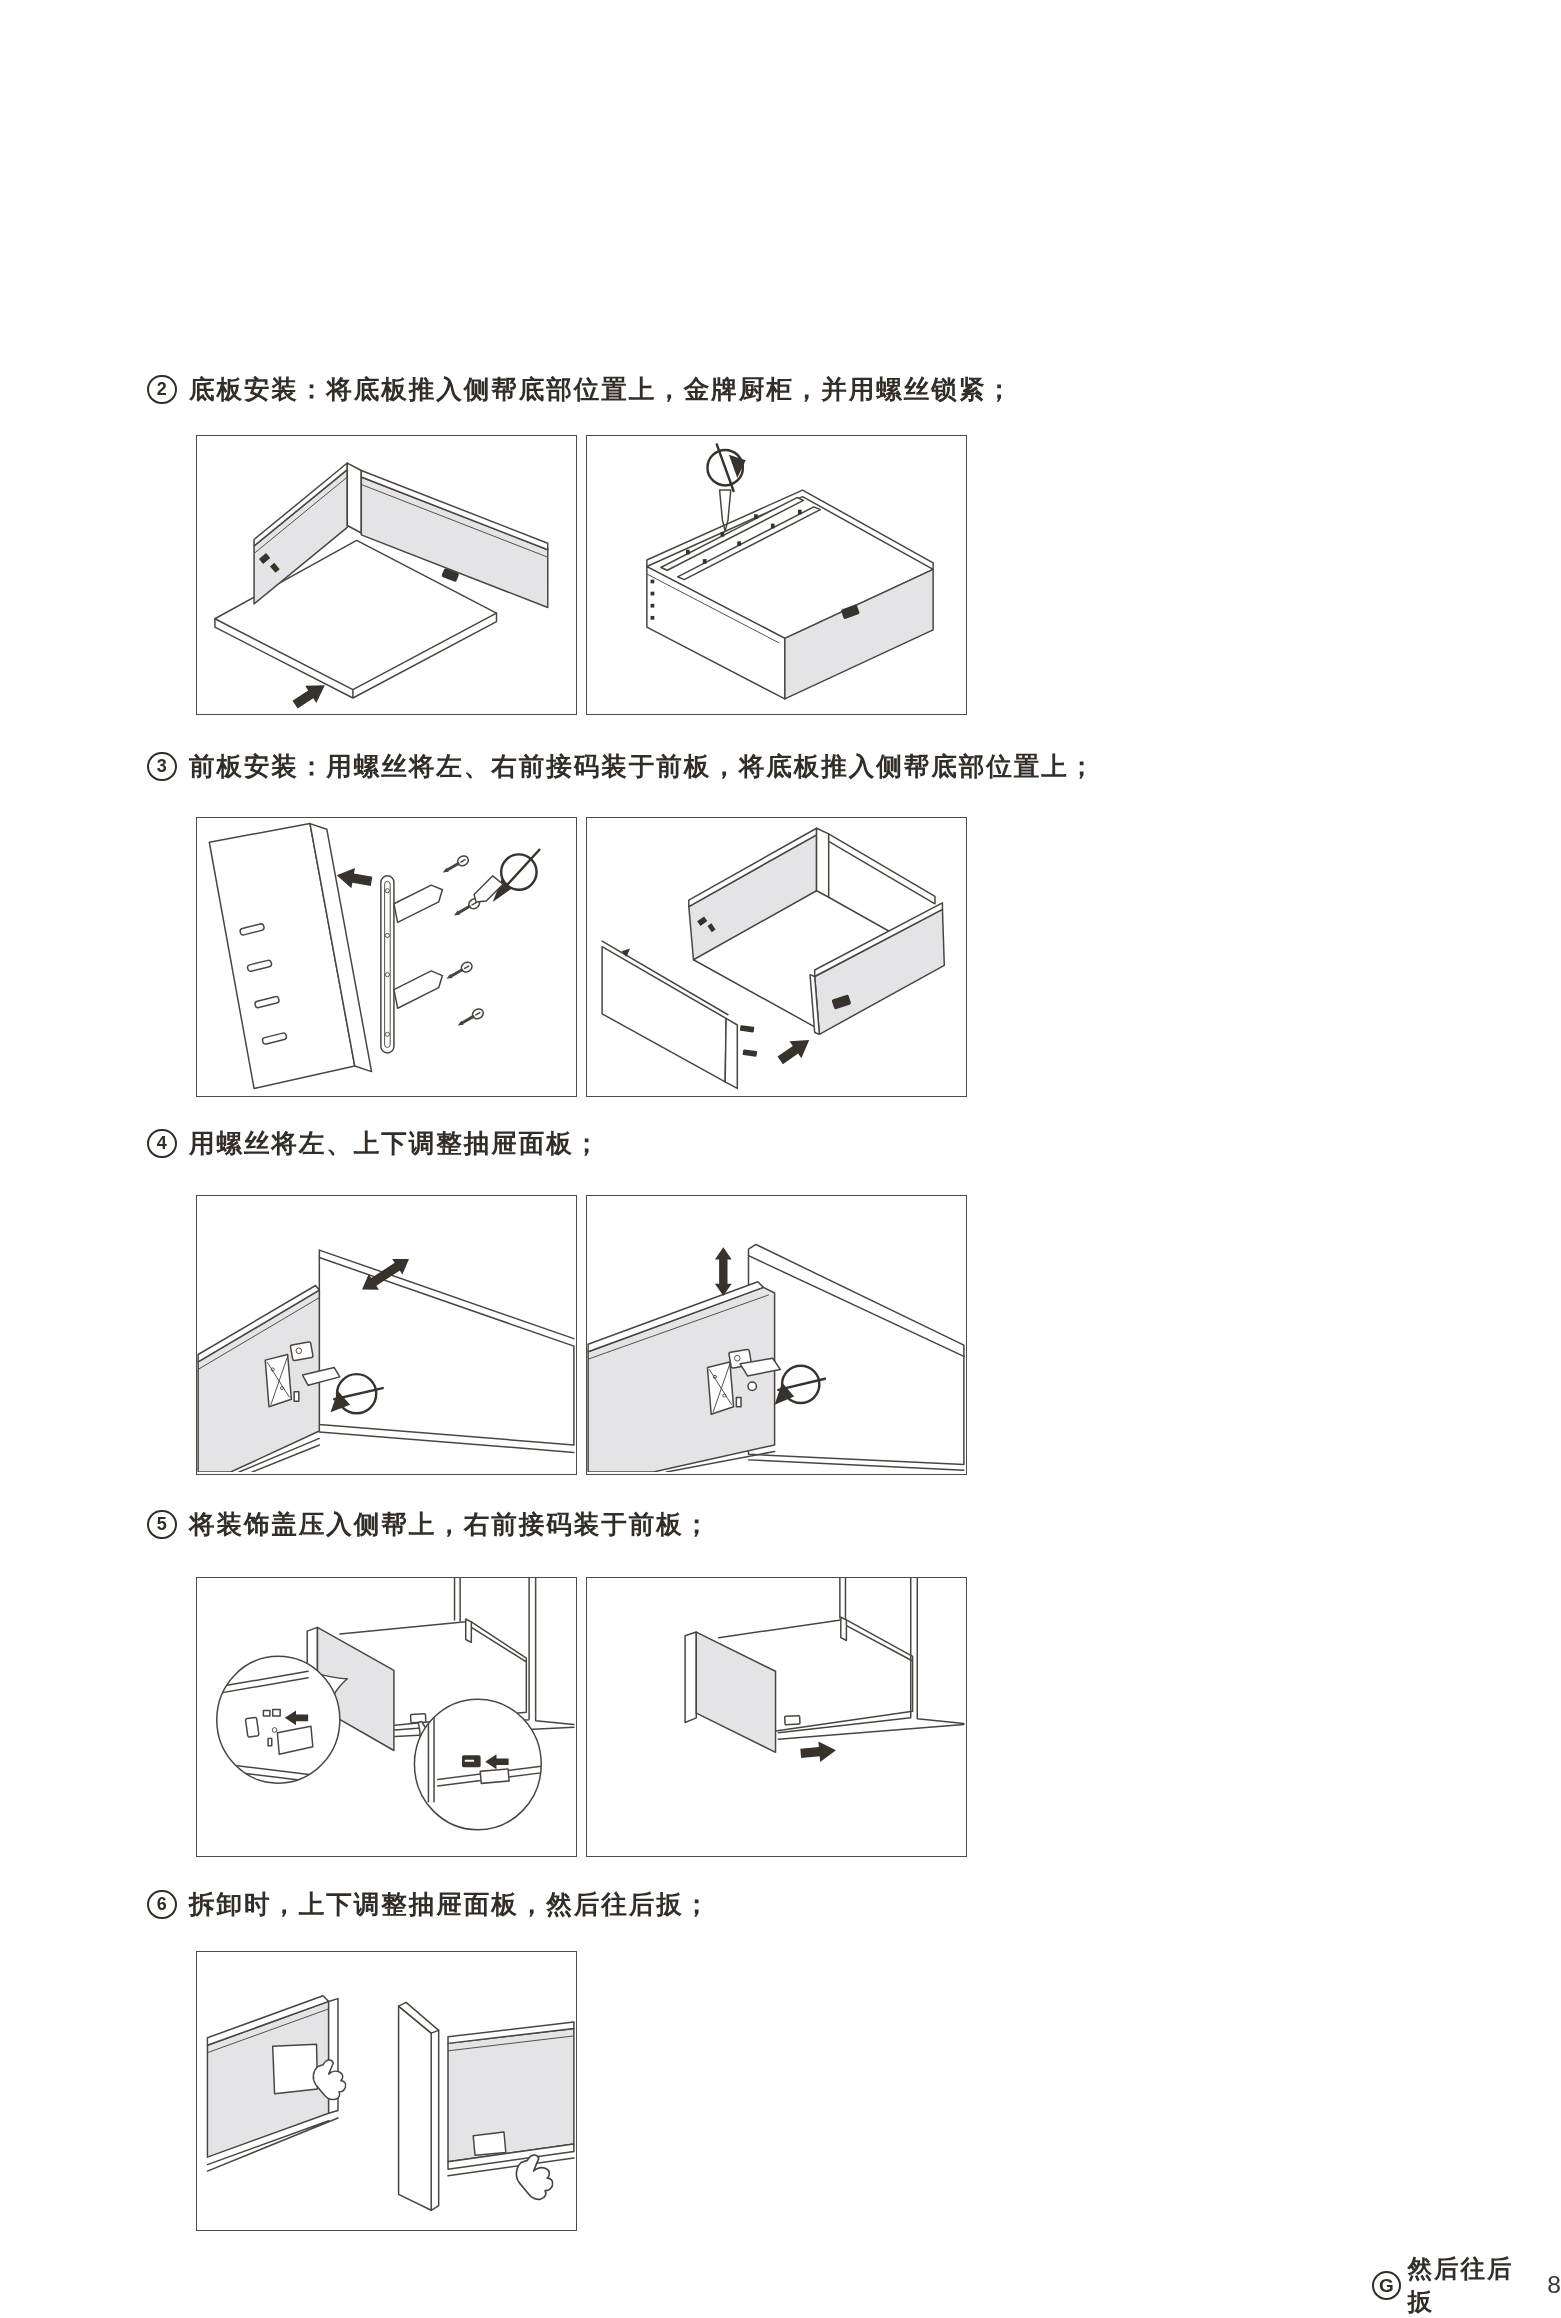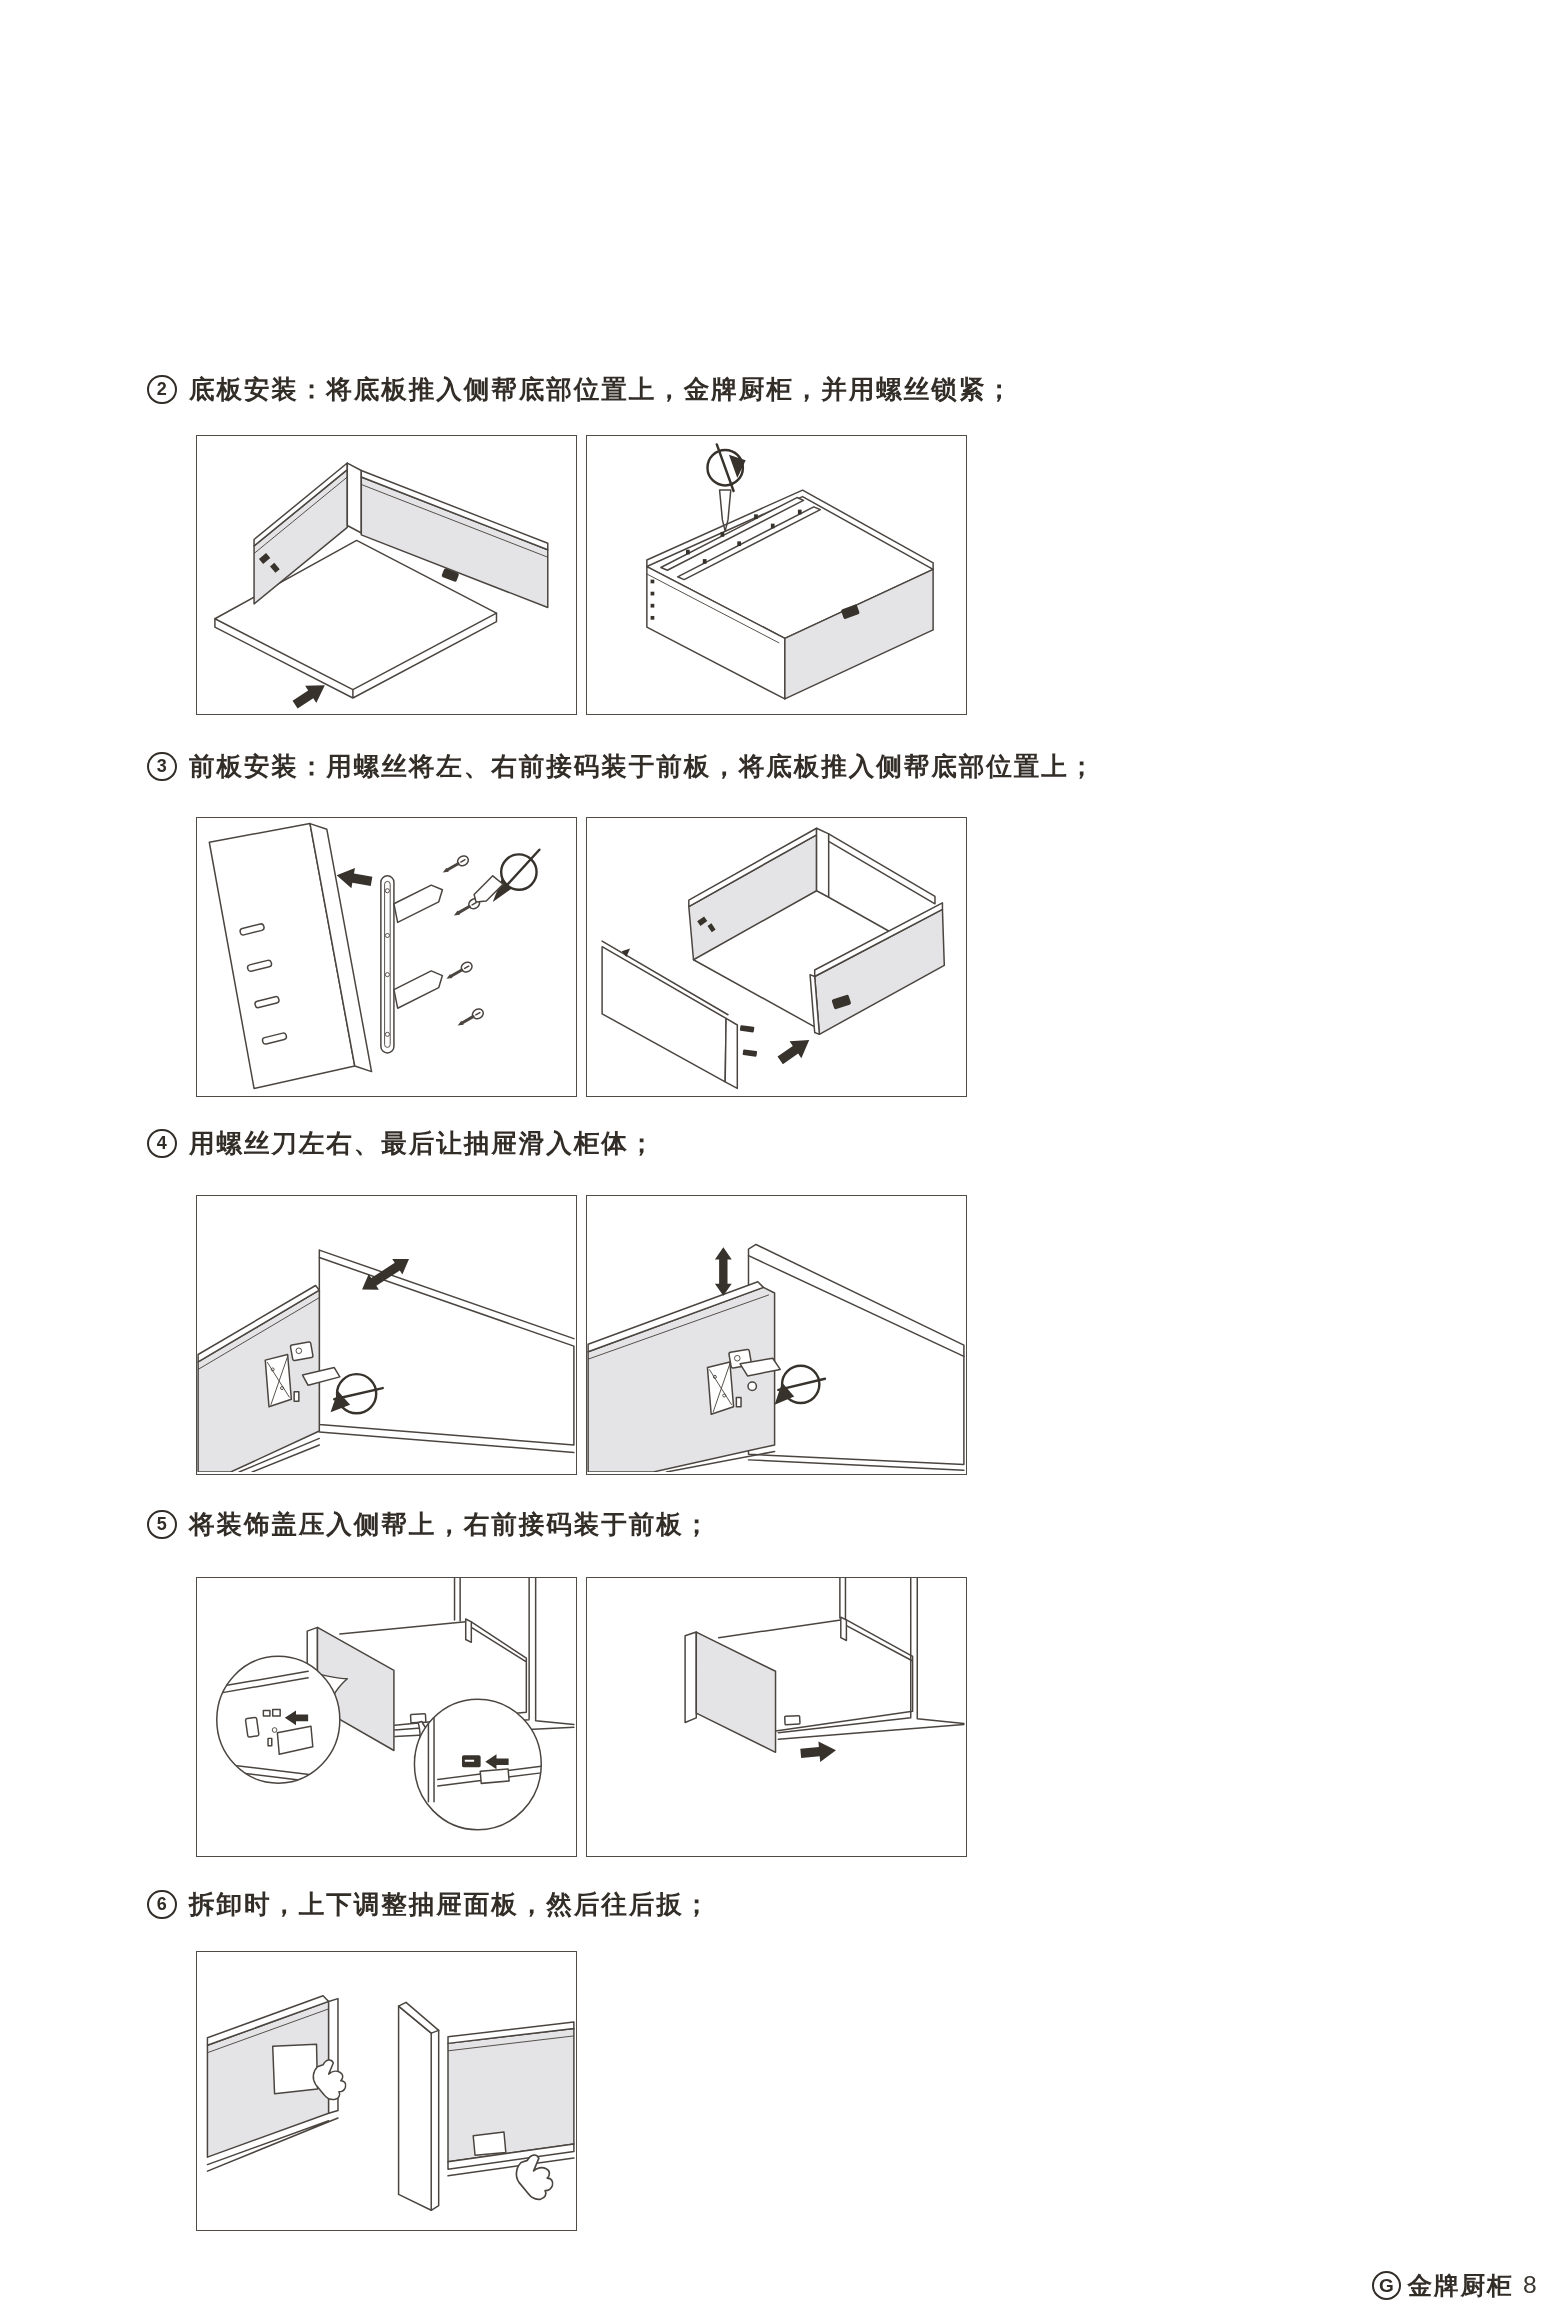--- a/index.html
+++ b/index.html
@@ -194,21 +194,21 @@
       <rect class="bk" x="166" y="249" width="15" height="6" rx="1" transform="rotate(8 173 252)"></rect>
 
       <g transform="translate(206,260) rotate(-35)">
         <polygon class="bk" points="0,-5 20,-5 20,-11 38,0 20,11 20,5 0,5"></polygon>
       </g>
     </svg>
   </div>
 
   <div class="step" style="top:1126px">
     <span class="stepnum">4</span>
-    <span class="steptext">用螺丝刀左右、最后让抽屉滑入柜体；</span>
+    <span class="steptext">用螺丝将左、上下调整抽屉面板；</span>
   </div>
 
   <div class="fig" style="left:196px;top:1195px">
     <svg width="378" height="276" viewBox="0 0 403 296">
 
       <polygon class="fw" points="130,66 403,161 403,267 130,245"></polygon>
       <path class="ln" d="M130,58 L403,153 M130,58 L130,66 M130,253 L403,275"></path>
 
       <polygon class="fg" points="0,178 130,101 130,252 35,296 0,296"></polygon>
       <polygon class="fw" points="0,170 126,96 130,101 0,178"></polygon>
@@ -380,18 +380,18 @@
 
       <path class="fw" d="M134,121 c3,-6 9,-7 11,-2 l-5,12 c3,-3 8,-4 12,-2 c4,2 4,6 1,9 c4,0 6,3 5,7 c-1,3 -4,5 -7,5 c2,3 0,7 -4,8 c-5,1 -9,-1 -12,-5 l-9,-11 c-4,-6 -3,-14 2,-19 z"></path>
       <path class="fw" transform="translate(203,88) scale(1.12)" d="M134,121 c3,-6 9,-7 11,-2 l-5,12 c3,-3 8,-4 12,-2 c4,2 4,6 1,9 c4,0 6,3 5,7 c-1,3 -4,5 -7,5 c2,3 0,7 -4,8 c-5,1 -9,-1 -12,-5 l-9,-11 c-4,-6 -3,-14 2,-19 z"></path>
     </svg>
   </div>
 
   <div class="footer">
     <span class="logo">
       <span class="logo-g">G</span>
     </span>
-    <span class="brand">金牌厨柜</span>
+    <span class="brand">然后往后扳</span>
     <span class="pagenum">8</span>
   </div>
 
 </div>
 
 
 </body></html>

